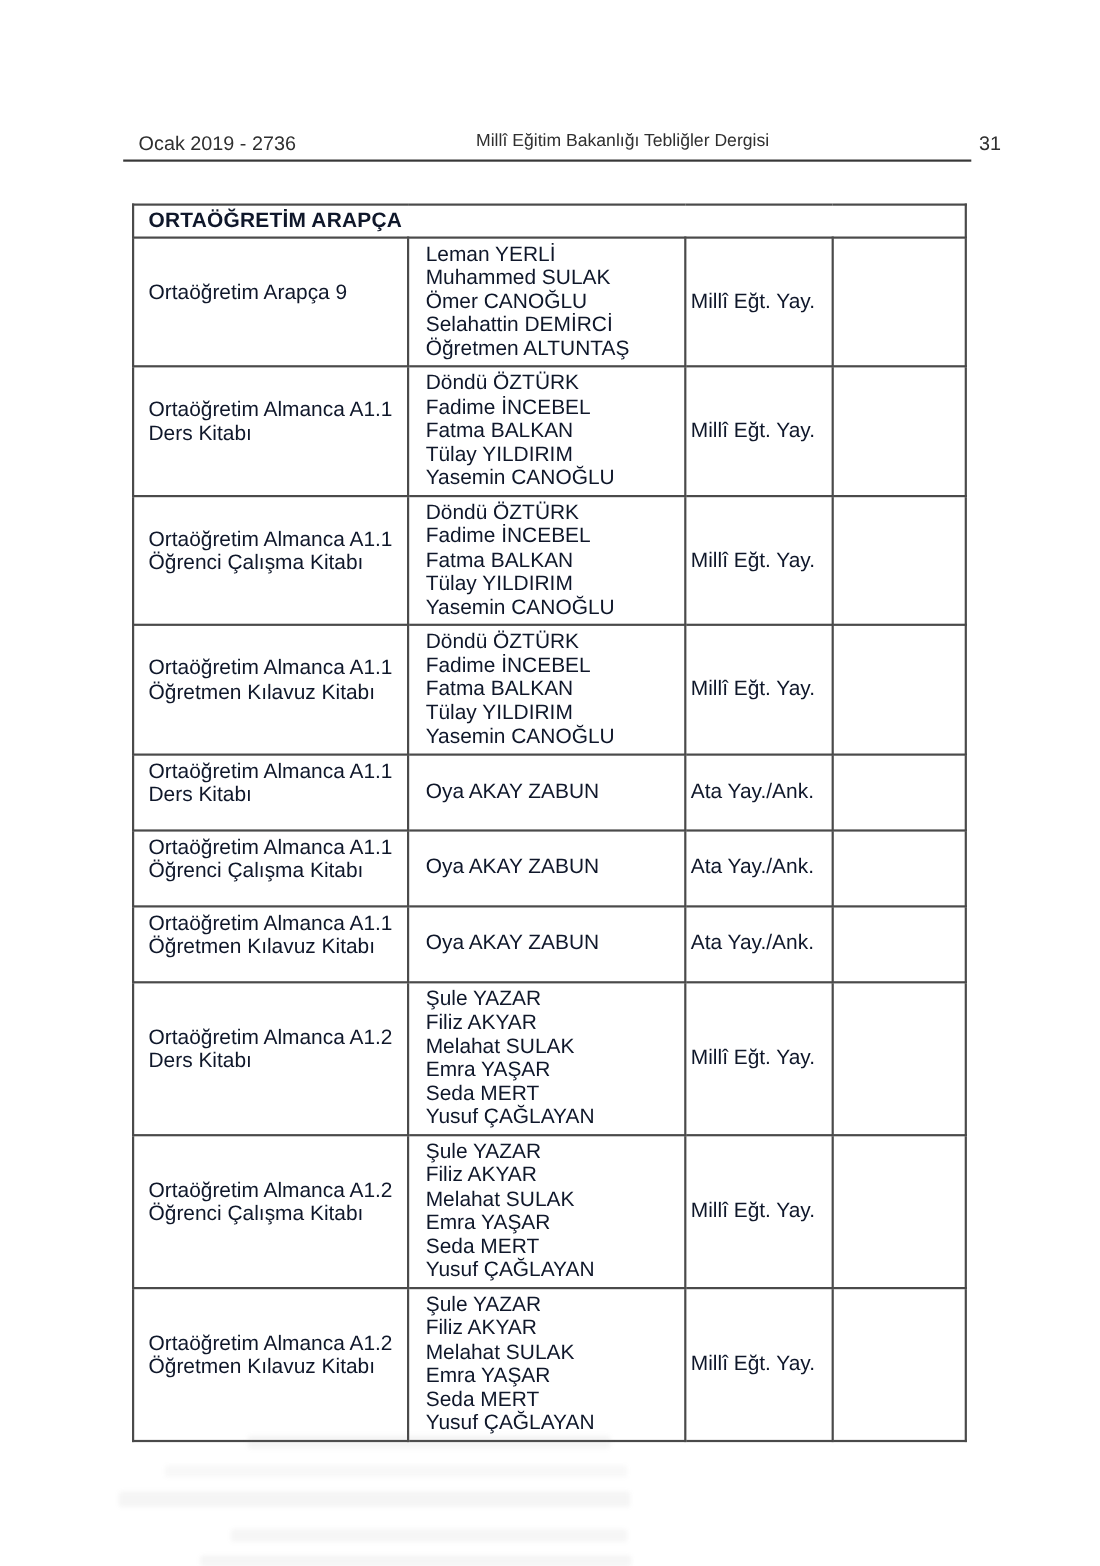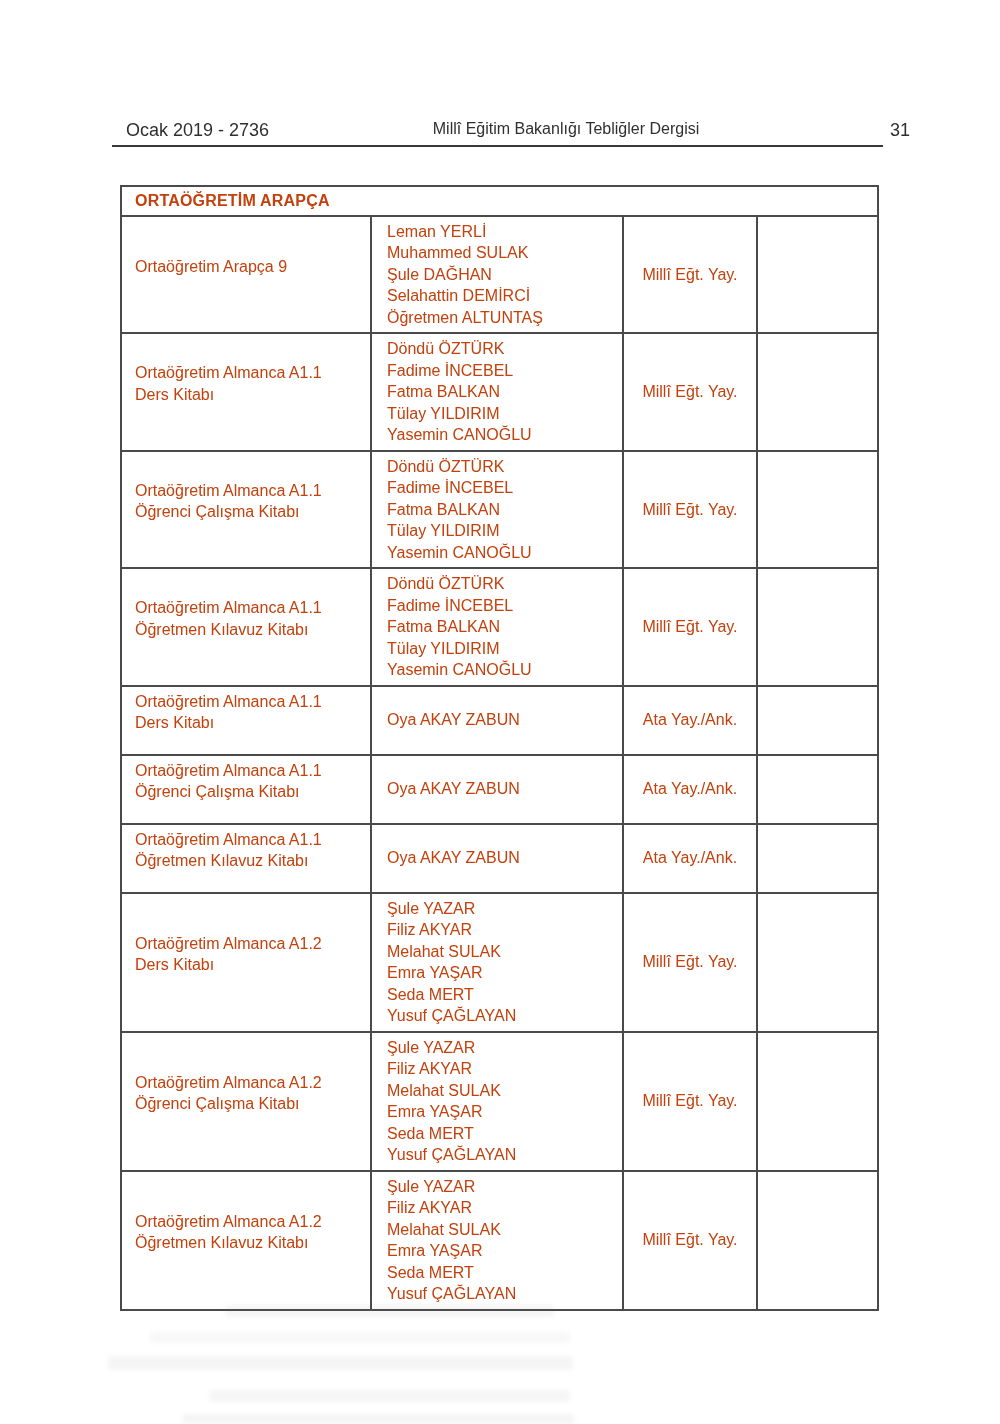--- a/index.html
+++ b/index.html
@@ -39,34 +39,34 @@
 
   
   table.books {
     position: absolute; left: 120px; top: 185px;
     width: 757px;
     border-collapse: collapse;
     table-layout: fixed;
   }
   table.books td {
     border: 2px solid #4a4a4a;
-    font-size: 16px;
+    font-size: 19px;
     line-height: 21.5px;
     vertical-align: middle;
-    color: #c2410c;
+    color: #0f172a;
     overflow: hidden;
   }
   td.section-title {
     font-weight: bold;
     padding: 3px 8px 3px 13px;
     letter-spacing: 0.2px;
   }
   td.title-cell   { padding: 4px 8px 20px 13px; }
   td.authors-cell { padding: 4px 8px 4px 15px; border-radius: 13px; }
-  td.publisher-cell { padding: 2px 4px; text-align: center; }
+  td.publisher-cell { padding: 2px 4px; text-align: left; }
   td.note-cell { padding: 2px; }
   .line { white-space: nowrap; }
 
   
   .scan-artifact {
     position: absolute;
     background: rgba(110,110,110,0.07);
     filter: blur(2px);
     border-radius: 3px;
   }
@@ -99,21 +99,21 @@
         <tr style="height: 28px;">
           <td colspan="4" class="section-title">ORTAÖĞRETİM ARAPÇA</td>
         </tr>
         <tr style="height: 116px;">
           <td class="title-cell">
             <div class="line">Ortaöğretim Arapça 9</div>
           </td>
           <td class="authors-cell">
             <div class="line">Leman YERLİ</div>
             <div class="line">Muhammed SULAK</div>
-            <div class="line">Şule DAĞHAN</div>
+            <div class="line">Ömer CANOĞLU</div>
             <div class="line">Selahattin DEMİRCİ</div>
             <div class="line">Öğretmen ALTUNTAŞ</div>
           </td>
           <td class="publisher-cell">Millî Eğt. Yay.</td>
           <td class="note-cell"></td>
         </tr>
         <tr style="height: 116px;">
           <td class="title-cell">
             <div class="line">Ortaöğretim Almanca A1.1</div>
             <div class="line">Ders Kitabı</div>

